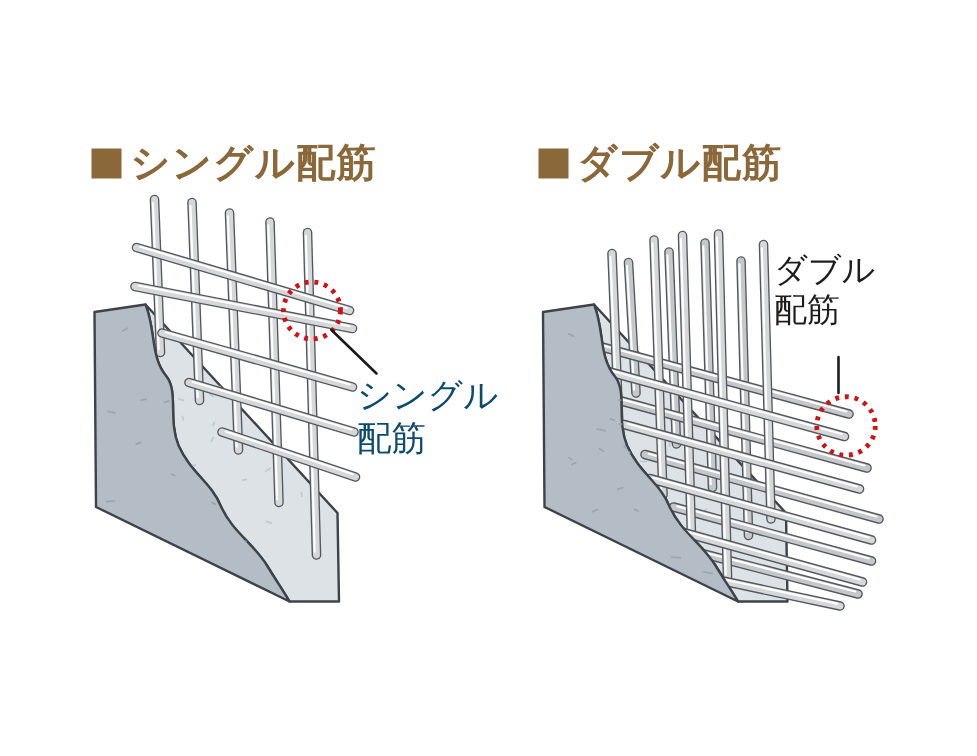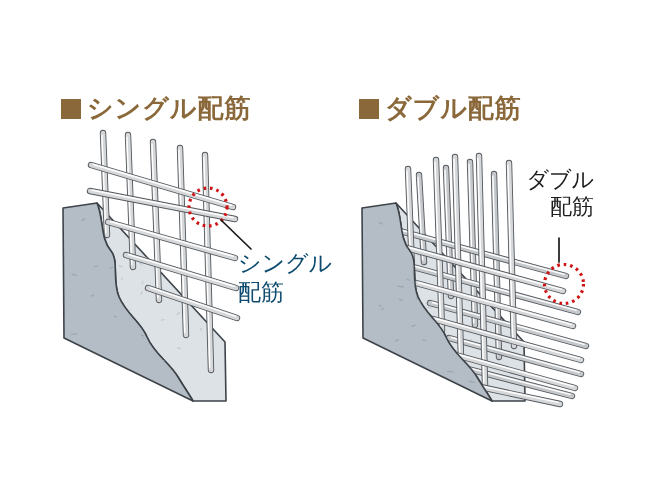--- a/index.html
+++ b/index.html
@@ -5,21 +5,21 @@
   html,body{margin:0;padding:0;}
   body{font-family:"Liberation Sans","DejaVu Sans",sans-serif;}
   .stage{position:relative;width:651px;height:504px;background:#fff;overflow:hidden;}
   #art{position:absolute;left:0;top:0;}
   .section-title{position:absolute;display:flex;align-items:center;font-size:26px;font-weight:bold;letter-spacing:1px;white-space:nowrap;}
   .marker{display:inline-block;width:20px;height:20px;background:currentColor;margin-right:6px;flex:0 0 auto;}
   .title-single{left:61px;top:91px;}
   .title-double{left:359px;top:91px;}
   .annotation{position:absolute;font-weight:500;}
   .ann-single{left:238px;top:249px;font-size:23px;line-height:29px;text-align:left;}
-  .ann-double{left:516px;top:166px;width:78px;font-size:22px;line-height:27px;text-align:right;}
+  .ann-double{left:516px;top:166px;width:78px;font-size:22px;line-height:27px;text-align:left;}
 </style>
 </head>
 <body>
 
 <div class="stage" style="background: rgb(255, 255, 255);">
 
   <svg id="art" width="651" height="504" viewBox="0 0 651 504">
     <defs>
       <clipPath id="clip-dark">
           <path d="M63,208 L97,203 C104,220 100,238 111,251 C119,261 112,280 119,297 C127,315 141,322 147,337 C155,355 168,361 178,377 C184,387 189,394 193,401 L64,338 Z"></path>

